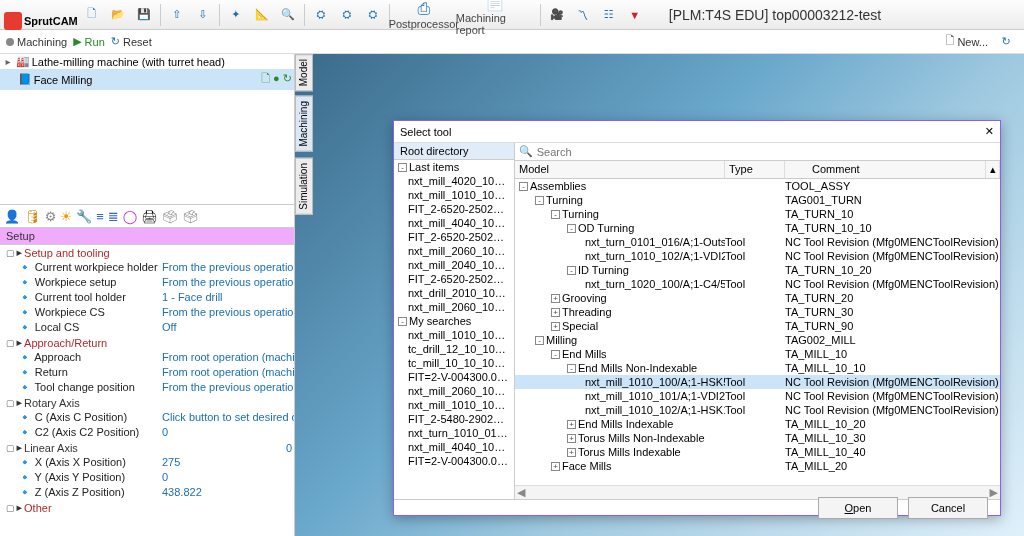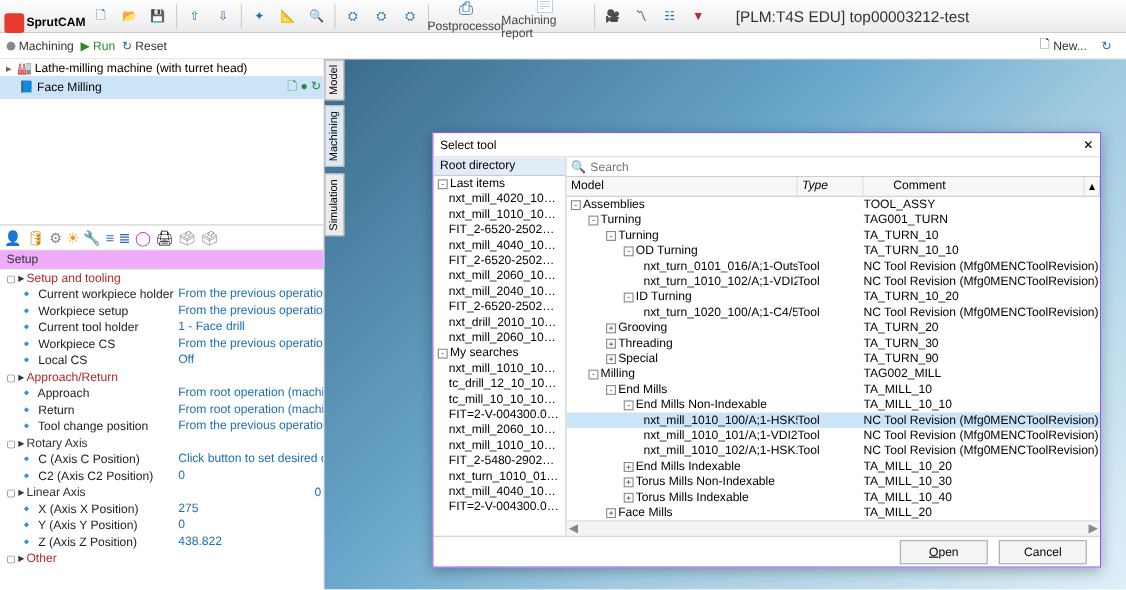--- a/index.html
+++ b/index.html
@@ -51,30 +51,30 @@
 .root-dir { background:#e0ecf7; padding:2px 6px; border-bottom:1px solid #ccc; }
 .dlg-left-list { flex:1; overflow:auto; }
 .dlg-left-list .row { padding:1px 4px 1px 14px; white-space:nowrap; overflow:hidden; text-overflow:ellipsis; cursor:pointer; }
 .dlg-left-list .grp { padding-left:4px; display:flex; align-items:center; gap:2px; }
 .dlg-right { flex:1; display:flex; flex-direction:column; overflow:hidden; }
 .search-row { display:flex; align-items:center; border-bottom:1px solid #ccc; padding:2px 4px; gap:4px; }
 .search-row input { flex:1; border:none; outline:none; font-size:11px; }
 .cols { display:flex; border-bottom:1px solid #ccc; background:#f7f7f7; font-weight:normal; }
 .cols > div { padding:2px 4px; border-right:1px solid #ddd; }
 .c-name { flex: 0 0 210px; }
-.c-type { flex: 0 0 60px; font-style: italic; }
+.c-type { flex: 0 0 60px; }
 .c-comment { flex:1;margin-left:23px; }
 .dlg-tree { flex:1; overflow:auto; }
 .dt-row { display:flex; align-items:center; height:14px; }
 .dt-row.sel { background:#cce4f7; }
 .dt-name { flex:0 0 210px; white-space:nowrap; overflow:hidden; padding-left:4px; display:flex; align-items:center; gap:2px; }
 .dt-type { flex:0 0 60px; }
 .dt-comment { flex:1; white-space:nowrap; overflow:hidden; }
 .pm { width:9px; height:9px; border:1px solid #888; font-size:8px; line-height:7px; text-align:center; display:inline-block; color:#444; background:#fff; flex-shrink:0; }
-.dlg-footer { height:28px; border-top:1px solid #ccc; display:flex; justify-content:flex-end; align-items:center; gap:10px; padding:4px 12px; }
+.dlg-footer { height:16px; border-top:1px solid #ccc; display:flex; justify-content:flex-end; align-items:center; gap:10px; padding:4px 12px; }
 .dlg-footer button { width:80px; height:22px; background:#f4f4f4; border:1px solid #aaa; cursor:pointer; }
 .scroll-h { height:14px; border-top:1px solid #ddd; background:#f4f4f4; display:flex; align-items:center; justify-content:space-between; padding:0 2px; color:#888; font-size:8px; }
 </style>
 </head>
 <body>
 
 <div class="top-toolbar">
   <span class="logo">
     <span class="logo-icon"></span>
     <span>SprutCAM</span>

